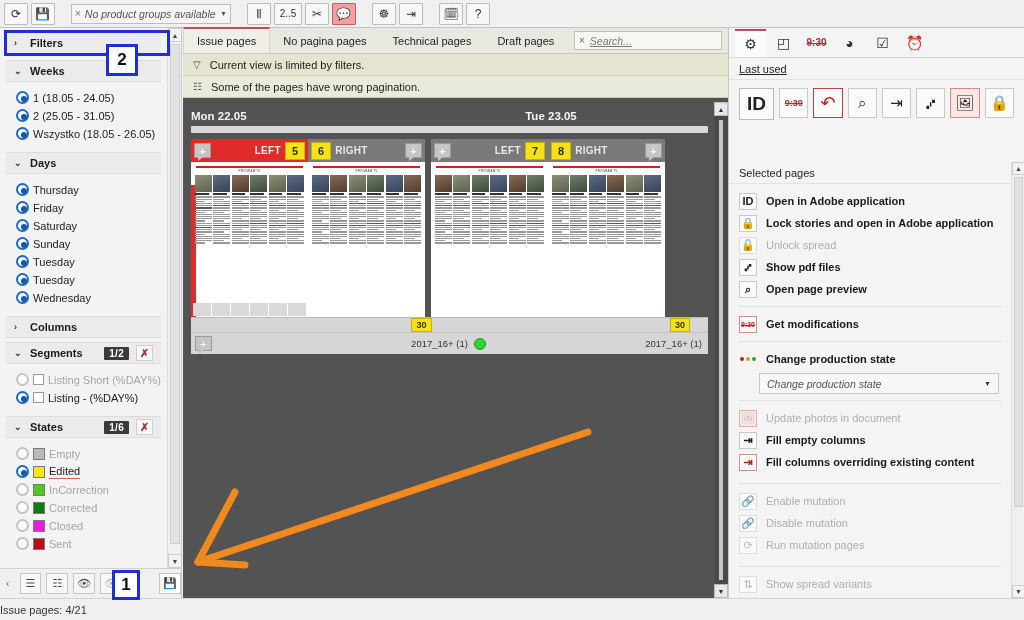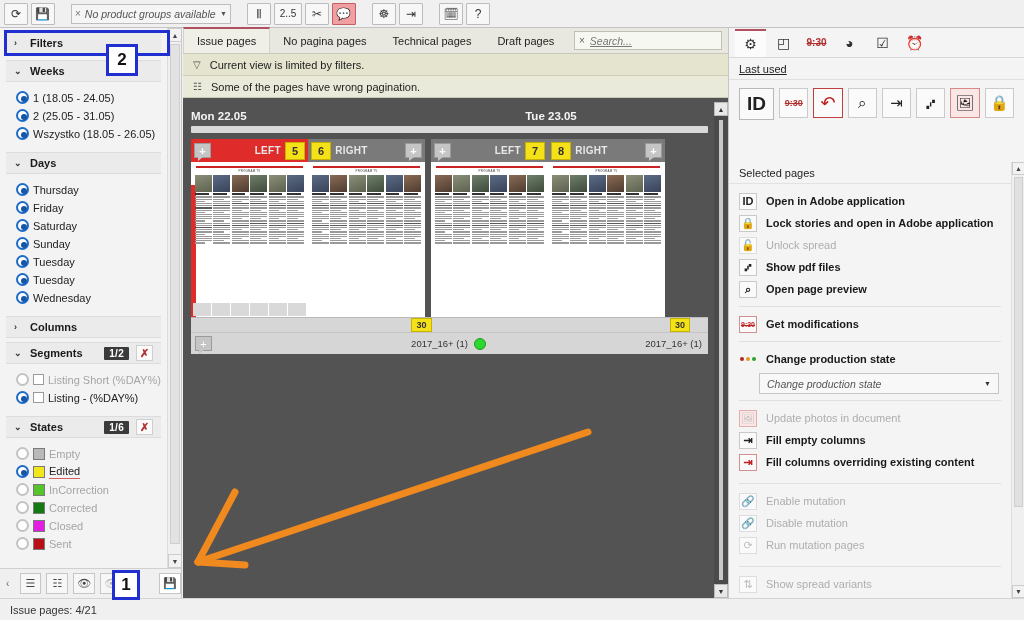--- a/index.html
+++ b/index.html
@@ -101,21 +101,21 @@
   .bb-btn {
     width: 23px; height: 21px; border: 1px solid #c6c6c6; background: #f7f7f7;
     display: flex; align-items: center; justify-content: center; font-size: 11px; color: #444;
   }
   .bb-btn.dim { color: #b5b5b5; }
   .bb-collapse { color: #666; font-size: 10px; width: 8px; margin-right: 1px; }
 
   .statusbar {
     position: absolute; left: 0; bottom: 0; width: 1024px; height: 22px;
     background: #f0f0f0; border-top: 1px solid #d4d4d4;
-    display: flex; align-items: center; padding-left: 10px; font-size: 11px; color: #333;
+    display: flex; align-items: center; font-size: 11px; color: #333;
   }
 
   
   .center {
     position: absolute; left: 183px; top: 28px; right: 296px; bottom: 22px;
     background: #535353;
   }
   .tabbar {
     height: 26px; background: #e8e8e0; display: flex; align-items: flex-end;
     border-bottom: 1px solid #c9c9bb; position: relative;

